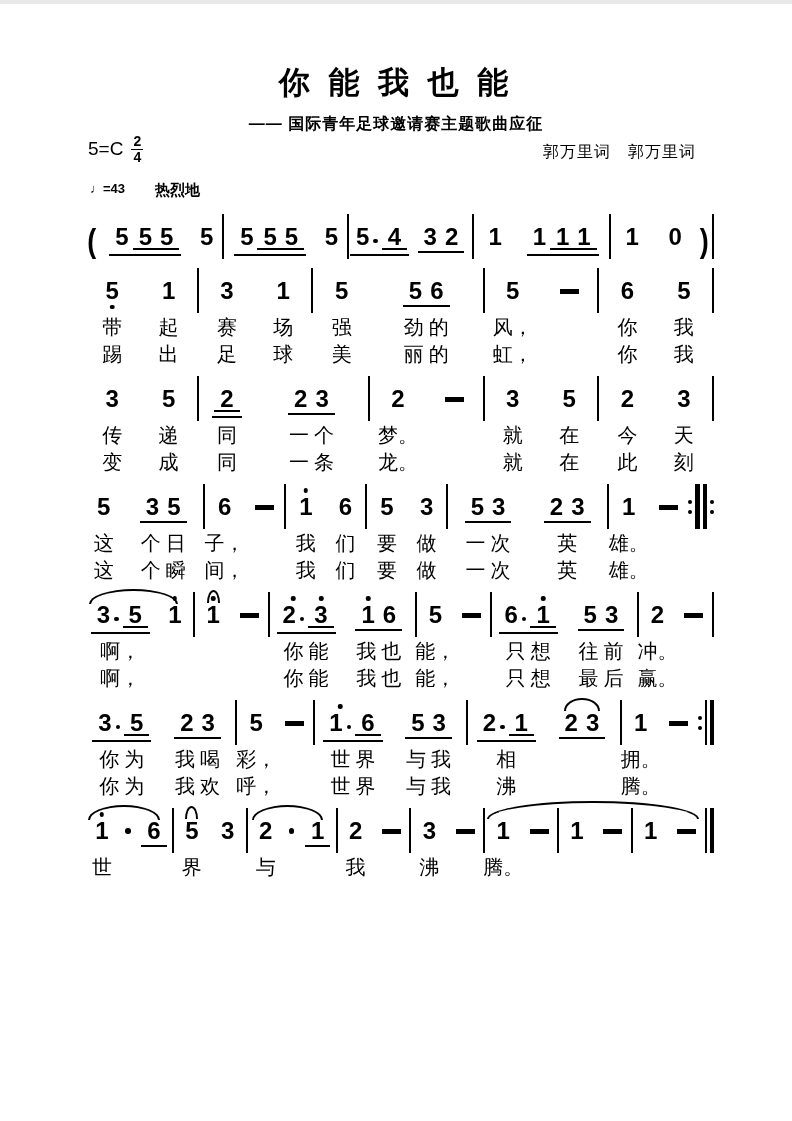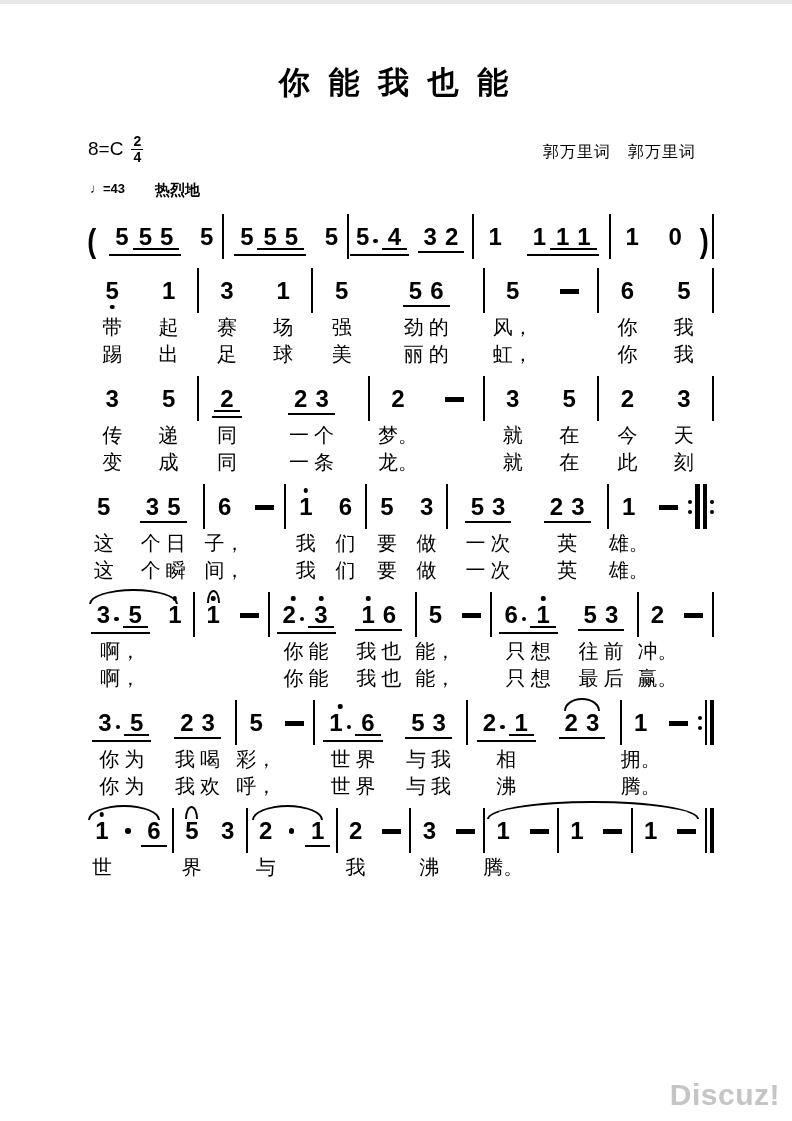--- a/index.html
+++ b/index.html
@@ -70,23 +70,24 @@
            font-family:"Liberation Serif",serif;letter-spacing:1px;}
   .watermark{position:absolute;right:12px;bottom:13px;font-size:30px;font-weight:bold;
              letter-spacing:0.5px;}
 </style>
 </head>
 <body>
 
 <div id="page" style="background: rgb(255, 255, 255);">
 
   <div class="title">你 能 我 也 能</div>
+  <div class="subtitle">—— 国际青年足球邀请赛主题歌曲应征</div>
 
   <div class="keysig">
-    <span>8=C</span>
+    <span>5=C</span>
     <span class="meter">
       <span class="num">2</span>
       <span>4</span>
     </span>
   </div>
 
   <div class="credits">郭万里词　郭万里词</div>
 
   <div class="tempoline">
     <span class="tempo">♩=43</span>
@@ -889,15 +890,14 @@
         </div>
         <span class="bar-group">
           <i class="thin"></i>
           <i class="thick"></i>
         </span>
         <i class="tie" style="left: 64%; width: 33%;"></i>
       </div>
     </div>
 
 
-  <div class="watermark" style="color: rgb(197, 197, 197);">Discuz!</div>
 
 </div>
 
 </body></html>

